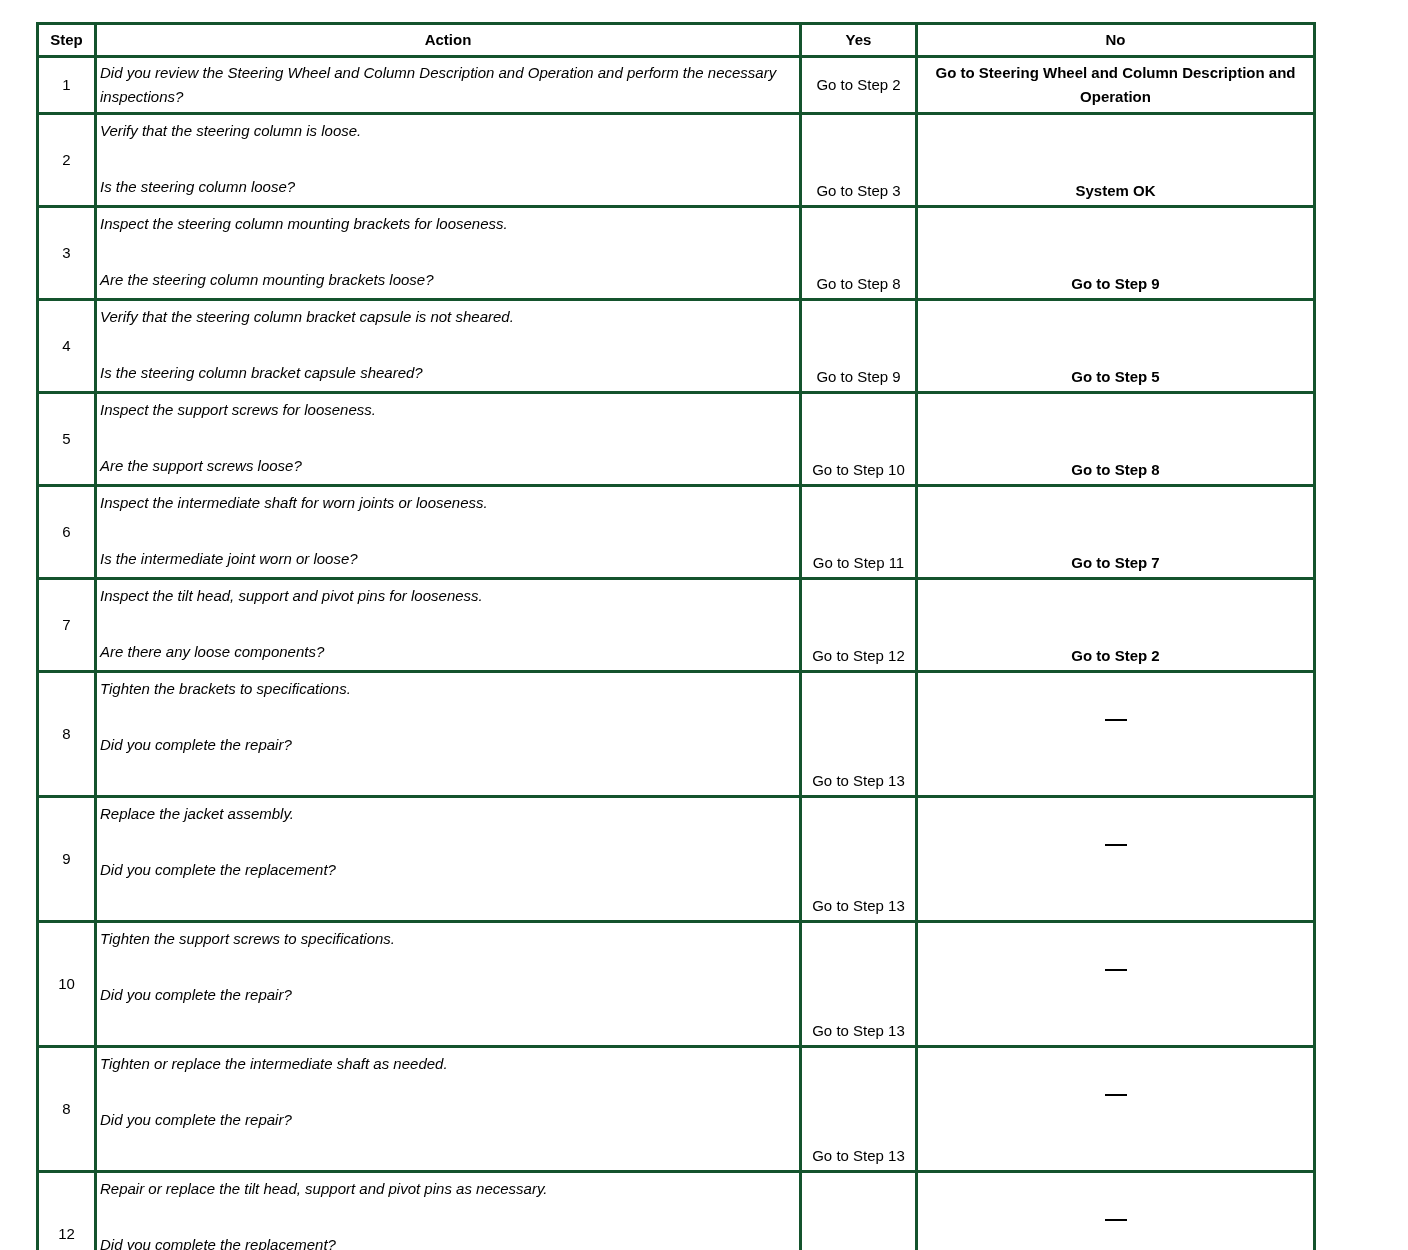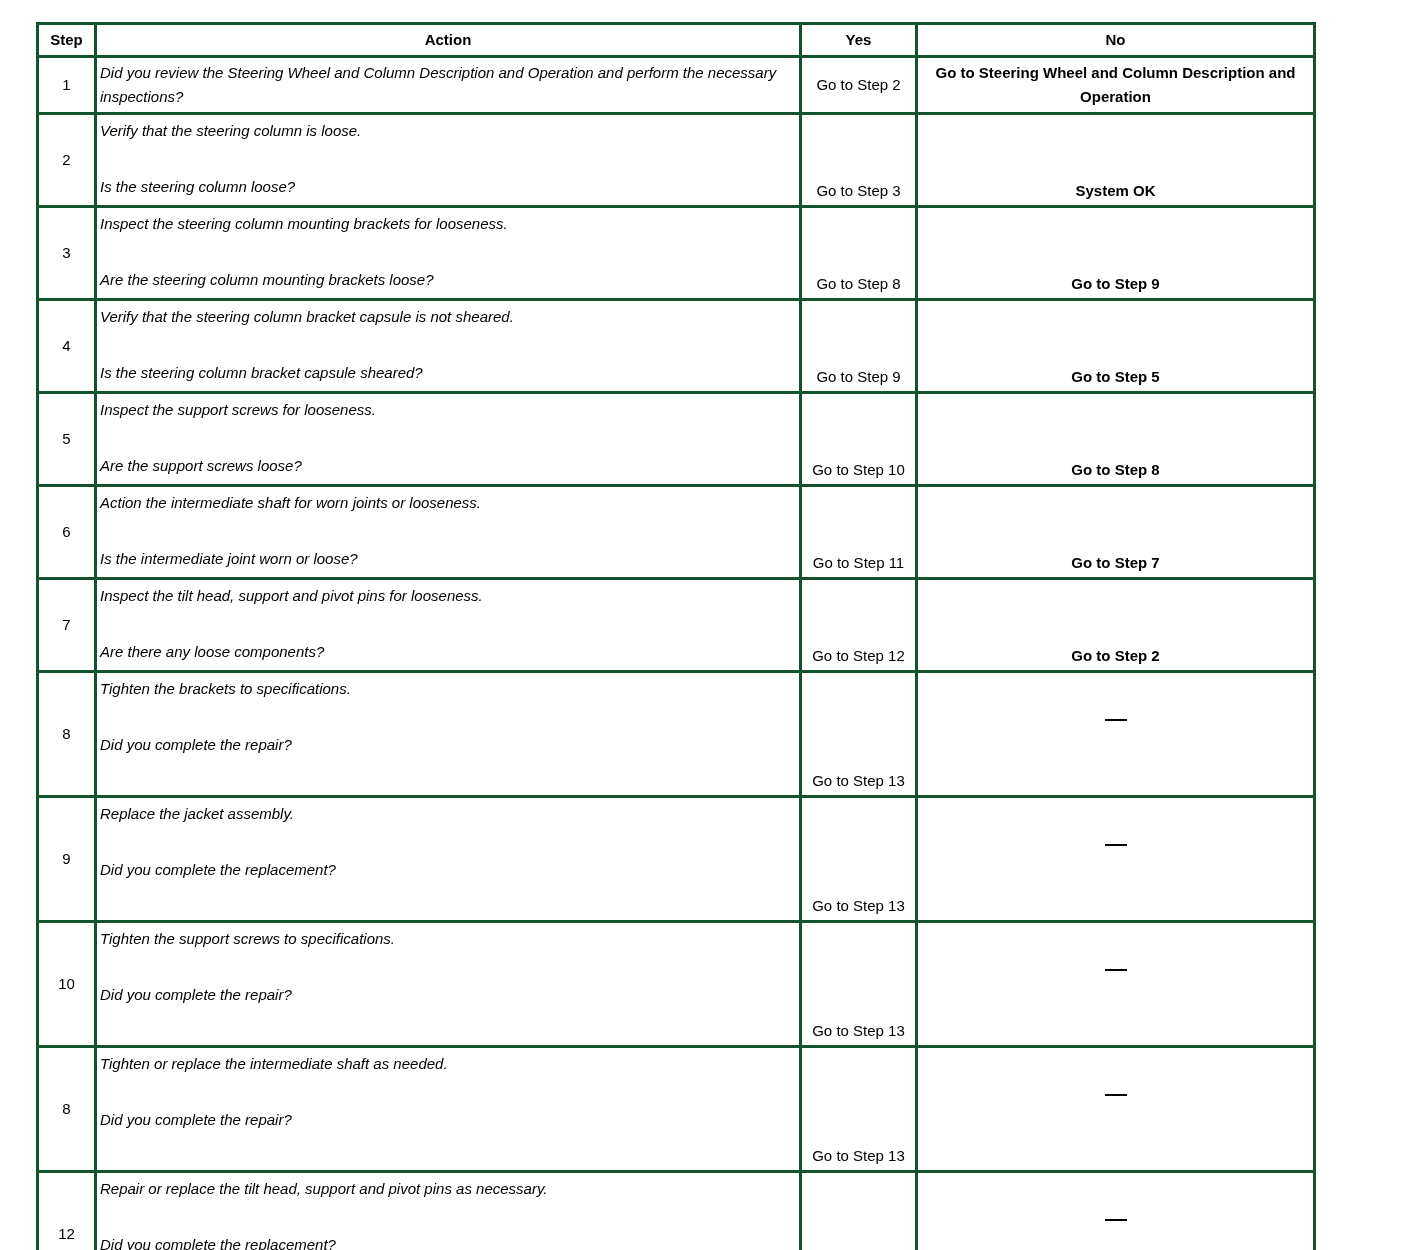--- a/index.html
+++ b/index.html
@@ -101,21 +101,21 @@
         <td class="action">
           <span class="action-line1">Inspect the support screws for looseness.</span>
           <span class="action-line2">Are the support screws loose?</span>
         </td>
         <td class="yes">Go to Step 10</td>
         <td class="no">Go to Step 8</td>
       </tr>
       <tr class="r-multi">
         <td class="step">6</td>
         <td class="action">
-          <span class="action-line1">Action the intermediate shaft for worn joints or looseness.</span>
+          <span class="action-line1">Inspect the intermediate shaft for worn joints or looseness.</span>
           <span class="action-line2">Is the intermediate joint worn or loose?</span>
         </td>
         <td class="yes">Go to Step 11</td>
         <td class="no">Go to Step 7</td>
       </tr>
       <tr class="r-multi">
         <td class="step">7</td>
         <td class="action">
           <span class="action-line1">Inspect the tilt head, support and pivot pins for looseness.</span>
           <span class="action-line2">Are there any loose components?</span>

